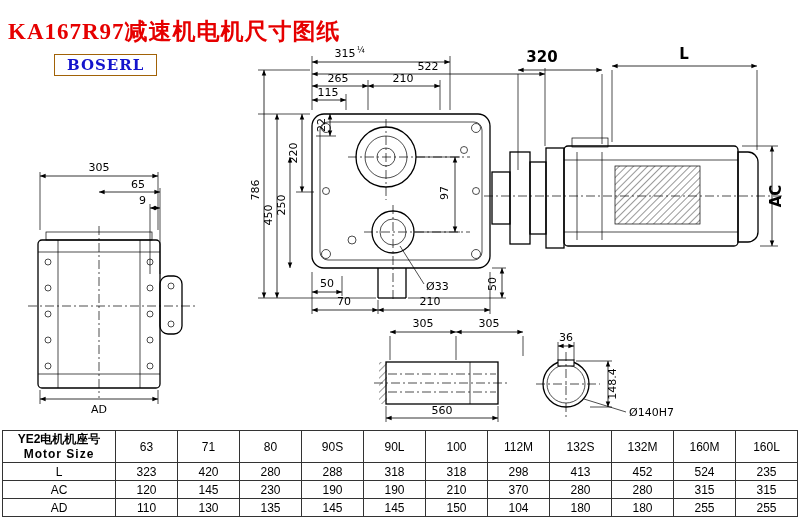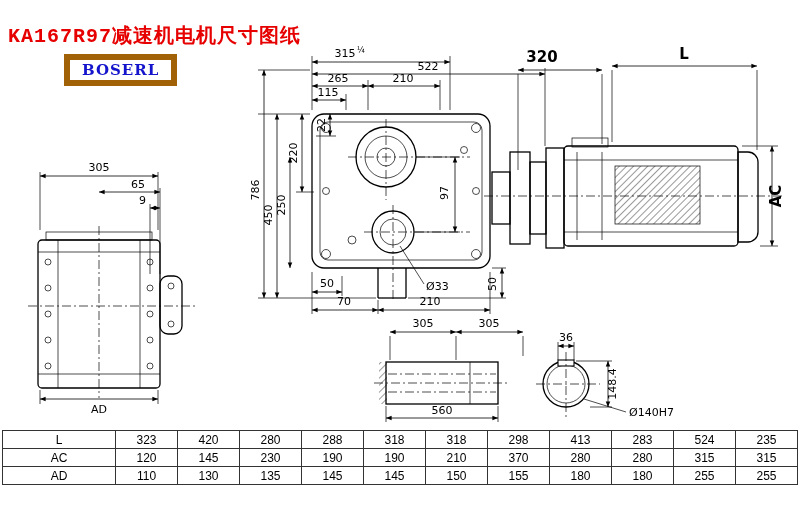--- a/index.html
+++ b/index.html
@@ -1,20 +1,20 @@
 <!DOCTYPE html>
 <html><head>
 <meta charset="utf-8">
 <style>
   *{margin:0;padding:0;box-sizing:border-box}
   html,body{width:800px;height:518px}
   body{background:#fff;font-family:"Liberation Sans",sans-serif;position:relative;overflow:hidden}
-  .title{position:absolute;left:8px;top:22px;font-size:20px;font-weight:bold;color:#e60000;
-         font-family:Liberation Mono, monospace;letter-spacing:1px;white-space:nowrap}
-  .brand{position:absolute;left:64px;top:54px;border:6px solid #a16207;padding:1px 12px;
+  .title{position:absolute;left:8px;top:16px;font-size:23px;font-weight:bold;color:#e60000;
+         font-family:Liberation Serif, serif;letter-spacing:1px;white-space:nowrap}
+  .brand{position:absolute;left:54px;top:54px;border:1px solid #a16207;padding:1px 12px;
          font-size:15px;font-weight:bold;color:#1414cc;letter-spacing:1px;
          font-family:"DejaVu Serif",serif;background:#fff}
   svg.draw{position:absolute;left:0;top:0}
   .p{fill:none;stroke:#000;stroke-width:1.3}
   .t{fill:none;stroke:#000;stroke-width:0.7}
   .d{stroke:#000;stroke-width:0.8;fill:none}
   .cl{fill:none;stroke:#000;stroke-width:0.7;stroke-dasharray:9 3 2 3}
   .dm{font:11px "DejaVu Sans",sans-serif;fill:#000}
   .dms{font:8px "DejaVu Sans",sans-serif;fill:#000}
   .dmb{font:bold 15px "DejaVu Sans",sans-serif;fill:#000}
@@ -242,31 +242,48 @@
       <col>
       <col>
       <col>
       <col>
       <col>
       <col>
       <col>
       <col>
   </colgroup>
   <tbody>
+      <tr class="hd">
+    <td class="hcell">
+      <div>YE2电机机座号</div>
+      <div class="en">Motor Size</div>
+    </td>
+    <td>63</td>
+    <td>71</td>
+    <td>80</td>
+    <td>90S</td>
+    <td>90L</td>
+    <td>100</td>
+    <td>112M</td>
+    <td>132S</td>
+    <td>132M</td>
+    <td>160M</td>
+    <td>160L</td>
+  </tr>
   <tr>
     <td>L</td>
     <td>323</td>
     <td>420</td>
     <td>280</td>
     <td>288</td>
     <td>318</td>
     <td>318</td>
     <td>298</td>
     <td>413</td>
-    <td>283</td>
+    <td>452</td>
     <td>524</td>
     <td>235</td>
   </tr>
   <tr>
     <td>AC</td>
     <td>120</td>
     <td>145</td>
     <td>230</td>
     <td>190</td>
     <td>190</td>
@@ -278,20 +295,20 @@
     <td>315</td>
   </tr>
   <tr>
     <td>AD</td>
     <td>110</td>
     <td>130</td>
     <td>135</td>
     <td>145</td>
     <td>145</td>
     <td>150</td>
-    <td>155</td>
+    <td>104</td>
     <td>180</td>
     <td>180</td>
     <td>255</td>
     <td>255</td>
   </tr>
 </tbody>
   </table>
 
 </body></html>

